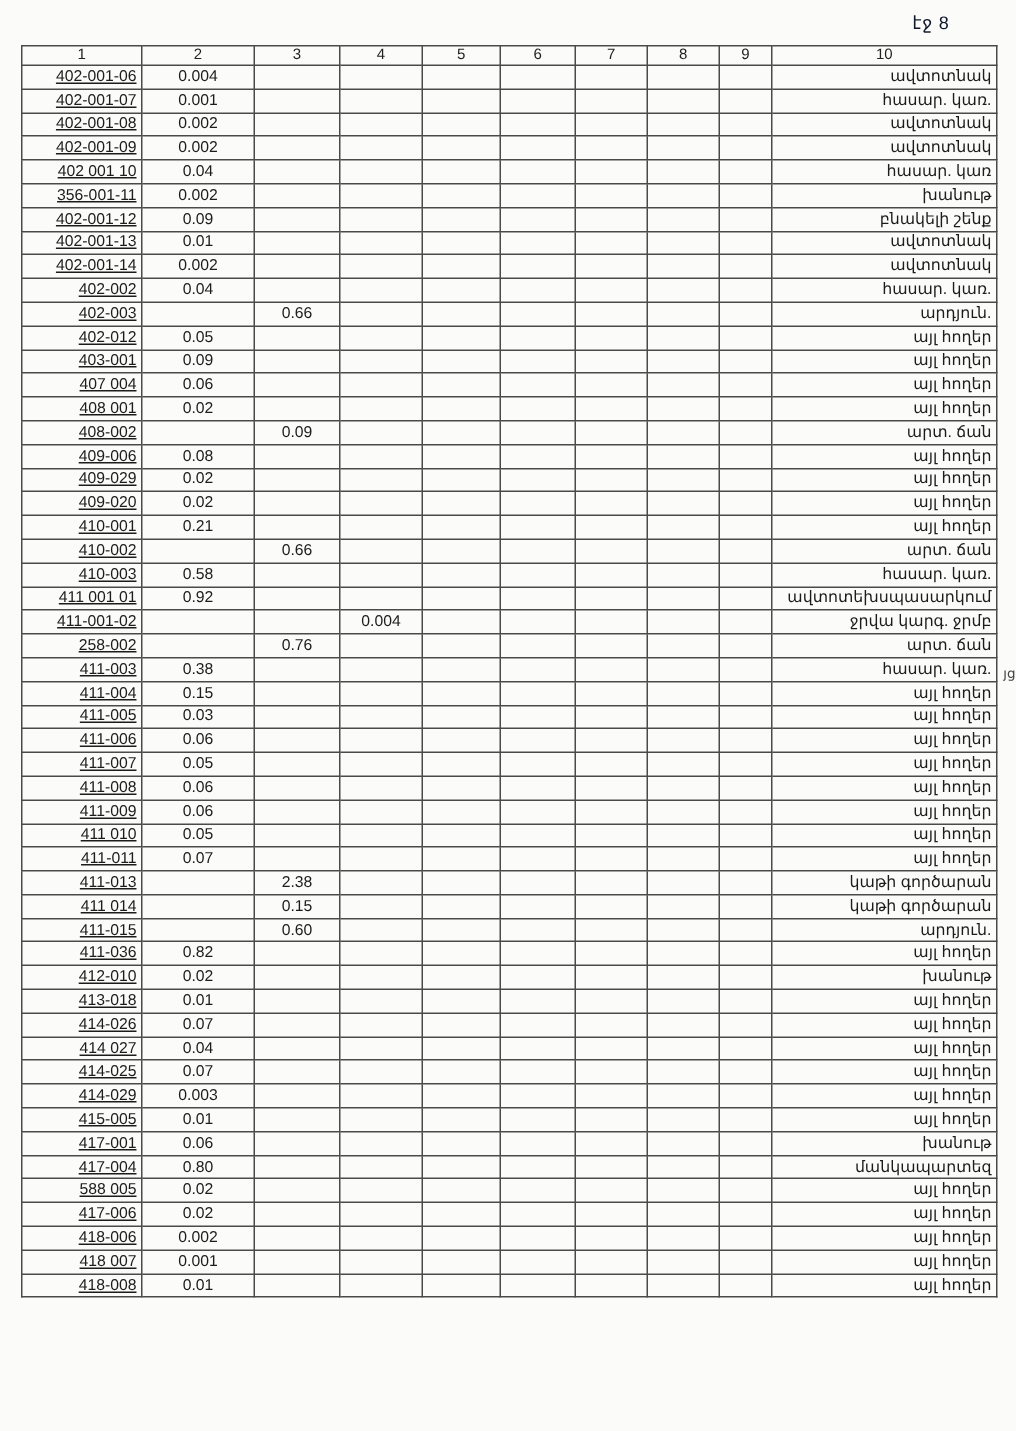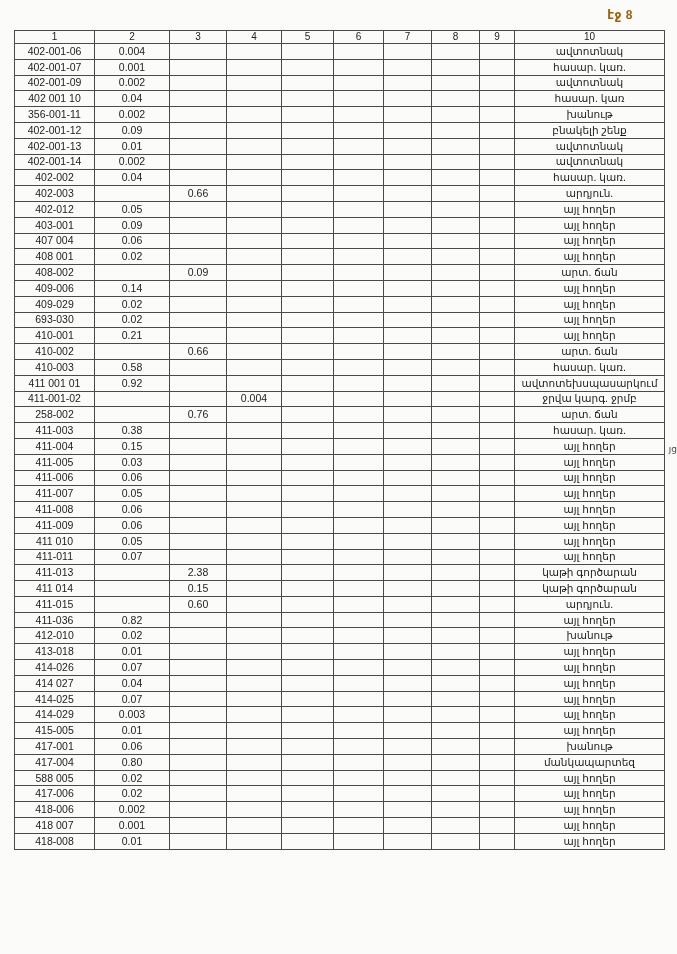--- a/index.html
+++ b/index.html
@@ -6,21 +6,21 @@
   body{
     width:677px;height:954px;
     background:#fbfbfa;
     font-family:"Liberation Sans","DejaVu Sans",sans-serif;
     color:#1c1c1c;
     position:relative;
     overflow:hidden;
   }
   .page-label{
     position:absolute;top:8px;right:44px;
-    font-size:12px;letter-spacing:0.5px;color:#a16207;font-weight:bold;
+    font-size:12px;letter-spacing:0.5px;color:#0f172a;
   }
   .margin-note{
     position:absolute;top:444px;right:0;
     font-size:9px;color:#444;
   }
   table.register{
     position:absolute;left:14px;top:30px;
     width:650px;table-layout:fixed;
     border-collapse:collapse;
   }
@@ -34,23 +34,23 @@
     overflow:hidden;
     white-space:nowrap;
     font-weight:normal;
   }
   table.register th{
     text-align:center;
     height:12px;
     font-size:10px;
     color:#222;
   }
-  td.col1{text-align:center;}
+  td.col1{text-align:right;text-decoration:underline;}
   td.col2,td.col3,td.col4,td.col5,td.col6,td.col7,td.col8,td.col9{text-align:center;}
-  td.col10{text-align:center;}
+  td.col10{text-align:right;}
 </style>
 </head>
 <body>
 
 <div class="page">
   <div class="page-label">էջ 8</div>
   <div class="margin-note">յց</div>
 
   <table class="register">
     <colgroup>
@@ -98,20 +98,32 @@
           <td class="col3"></td>
           <td class="col4"></td>
           <td class="col5"></td>
           <td class="col6"></td>
           <td class="col7"></td>
           <td class="col8"></td>
           <td class="col9"></td>
           <td class="col10">հասար. կառ.</td>
         </tr>
         <tr>
+          <td class="col1">402-001-08</td>
+          <td class="col2">0.002</td>
+          <td class="col3"></td>
+          <td class="col4"></td>
+          <td class="col5"></td>
+          <td class="col6"></td>
+          <td class="col7"></td>
+          <td class="col8"></td>
+          <td class="col9"></td>
+          <td class="col10">ավտոտնակ</td>
+        </tr>
+        <tr>
           <td class="col1">402-001-09</td>
           <td class="col2">0.002</td>
           <td class="col3"></td>
           <td class="col4"></td>
           <td class="col5"></td>
           <td class="col6"></td>
           <td class="col7"></td>
           <td class="col8"></td>
           <td class="col9"></td>
           <td class="col10">ավտոտնակ</td>
@@ -255,21 +267,21 @@
           <td class="col4"></td>
           <td class="col5"></td>
           <td class="col6"></td>
           <td class="col7"></td>
           <td class="col8"></td>
           <td class="col9"></td>
           <td class="col10">արտ. ճան</td>
         </tr>
         <tr>
           <td class="col1">409-006</td>
-          <td class="col2">0.14</td>
+          <td class="col2">0.08</td>
           <td class="col3"></td>
           <td class="col4"></td>
           <td class="col5"></td>
           <td class="col6"></td>
           <td class="col7"></td>
           <td class="col8"></td>
           <td class="col9"></td>
           <td class="col10">այլ հողեր</td>
         </tr>
         <tr>
@@ -278,21 +290,21 @@
           <td class="col3"></td>
           <td class="col4"></td>
           <td class="col5"></td>
           <td class="col6"></td>
           <td class="col7"></td>
           <td class="col8"></td>
           <td class="col9"></td>
           <td class="col10">այլ հողեր</td>
         </tr>
         <tr>
-          <td class="col1">693-030</td>
+          <td class="col1">409-020</td>
           <td class="col2">0.02</td>
           <td class="col3"></td>
           <td class="col4"></td>
           <td class="col5"></td>
           <td class="col6"></td>
           <td class="col7"></td>
           <td class="col8"></td>
           <td class="col9"></td>
           <td class="col10">այլ հողեր</td>
         </tr>

